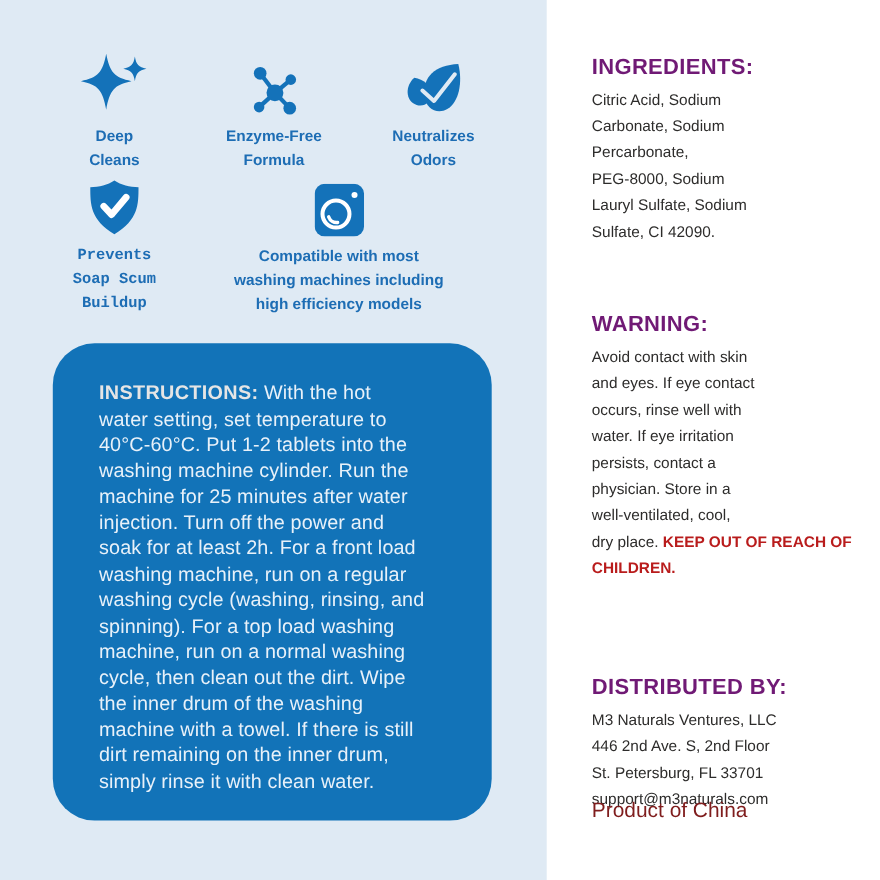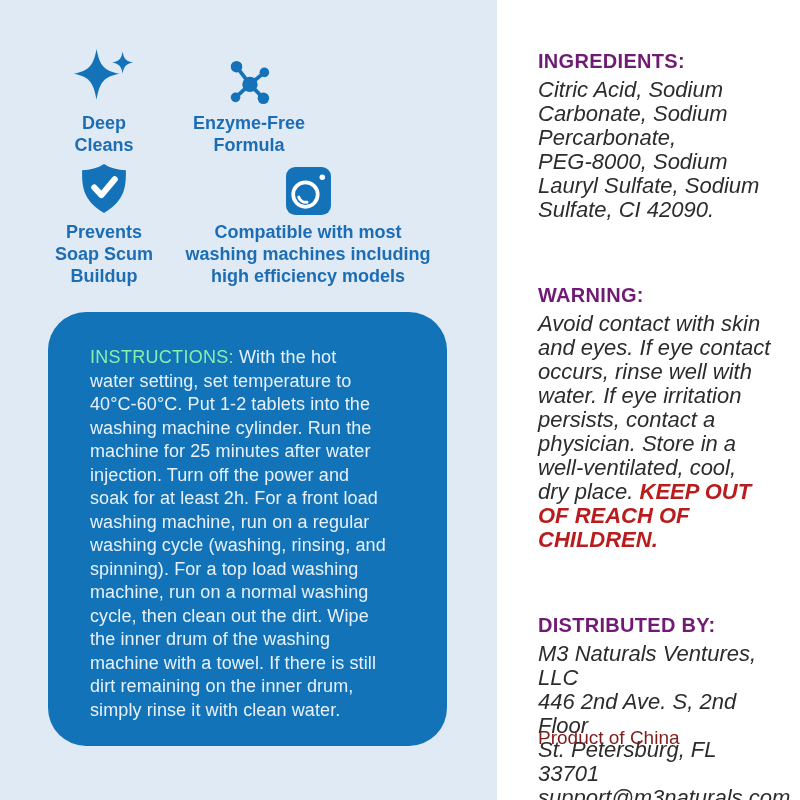--- a/index.html
+++ b/index.html
@@ -17,56 +17,56 @@
   }
 
   .feature{
     position:absolute;display:flex;flex-direction:column;align-items:center;
   }
   .feature .icon-box{
     display:flex;align-items:flex-end;justify-content:center;
   }
   .feature .f-label{
     margin-top:6px;
-    font-size:18px;font-weight:bold;line-height:22px;
+    font-size:14px;font-weight:bold;line-height:22px;
     color:#1d6db4;text-align:center;white-space:pre-line;
   }
 
   #f1{left:34px;top:42px;width:140px;}
   #f2{left:160px;top:42px;width:178px;}
   #f3{left:312px;top:42px;width:164px;}
-  #f4{left:34px;top:162px;width:140px;}
+  #f4{left:34px;top:162px;width:140px;font-family:Liberation Mono, monospace;}
   #f5{left:156px;top:162px;width:304px;}
   #f1 .icon-box,#f2 .icon-box,#f3 .icon-box{height:64px;}
   #f4 .icon-box,#f5 .icon-box{height:53px;}
 
   
   .instructions-box{
     position:absolute;left:48px;top:312px;width:399px;height:434px;
     background:#1273b8;border-radius:38px;box-sizing:border-box;
     padding:34px 24px 0 42px;
   }
   .instructions-text{
     font-size:18px;line-height:23.5px;color:#e8f1f9;
     white-space:pre-line;letter-spacing:0.1px;
   }
   .instructions-text .ins-title{
-    font-weight:normal;color:#86efac;letter-spacing:0.3px;
+    font-weight:bold;color:#e5e5e5;letter-spacing:0.3px;
   }
 
   
   .right-panel{position:absolute;left:538px;top:0;width:245px;height:800px;background:#ffffff;}
   .section{position:absolute;left:0;width:245px;}
   .section-title{
     font-size:20px;font-weight:bold;color:#701a75;
     letter-spacing:0.3px;margin:0 0 5px 0;
   }
   .section-body{
-    font-size:22px;line-height:24px;color:#2d2c2b;
-    white-space:pre-line;margin:0;font-style:italic;
+    font-size:14px;line-height:24px;color:#2d2c2b;
+    white-space:pre-line;margin:0;
   }
   .section-body .warn-bold{font-weight:bold;color:#b91c1c;}
   #sec-ingredients{top:50px;}
   #sec-warning{top:284px;}
   #sec-distributed{top:614px;}
   #origin-line{position:absolute;left:0;top:727px;font-size:19px;color:#7f1d1d;}
 
   .ic{display:block;}
 </style>
 </head>
@@ -100,20 +100,31 @@
           <circle cx="24" cy="18" r="12" fill="#1472b9"></circle>
           <circle cx="82" cy="30" r="10" fill="#1472b9"></circle>
           <circle cx="22" cy="82" r="10" fill="#1472b9"></circle>
           <circle cx="80" cy="84" r="12" fill="#1472b9"></circle>
         </svg>
       </div>
       <div class="f-label">Enzyme-Free
 Formula</div>
     </div>
 
+    <div class="feature" id="f3">
+      <div class="icon-box">
+        <svg class="ic" width="58" height="50" viewBox="0 0 110 95">
+          <path fill="#1472b9" d="M22 28 C6 42,6 68,26 75 C40 79,50 70,51 56 C51 42,38 30,22 28 Z"></path>
+          <path fill="#1472b9" d="M98 4 C58 6,36 26,39 60 C42 82,62 92,79 82 C99 70,106 36,98 4 Z"></path>
+          <path fill="none" stroke="#dfeaf4" stroke-width="7" stroke-linecap="round" stroke-linejoin="round" d="M36 50 L56 68 L92 22"></path>
+        </svg>
+      </div>
+      <div class="f-label">Neutralizes
+Odors</div>
+    </div>
 
     <div class="feature" id="f4">
       <div class="icon-box">
         <svg class="ic" width="52" height="53" viewBox="0 0 100 104">
           <path fill="#1472b9" d="M50 4 C62 12,77 16,93 16 C93 46,93 74,50 100 C7 74,7 46,7 16 C23 16,38 12,50 4 Z"></path>
           <path fill="none" stroke="#ffffff" stroke-width="12" stroke-linecap="round" stroke-linejoin="round" d="M31 50 L45 65 L71 34"></path>
         </svg>
       </div>
       <div class="f-label">Prevents
 Soap Scum

